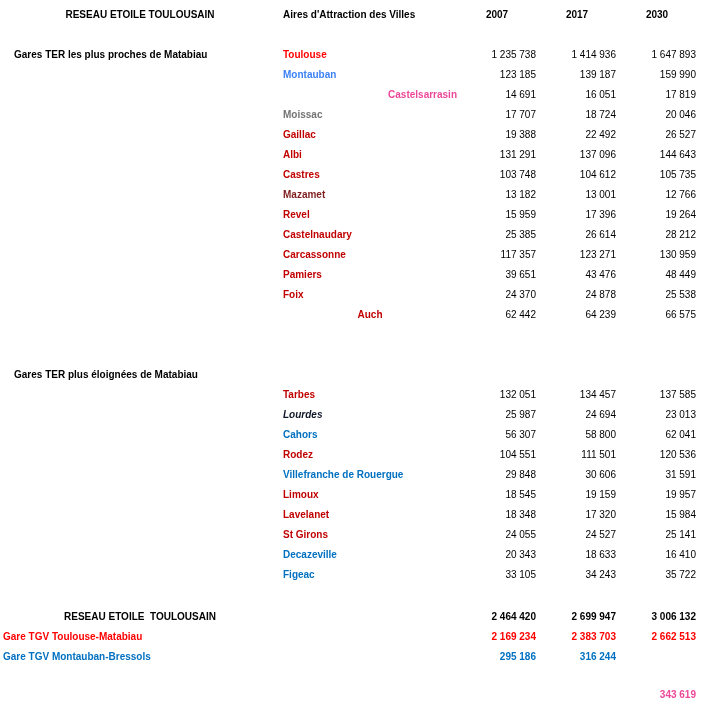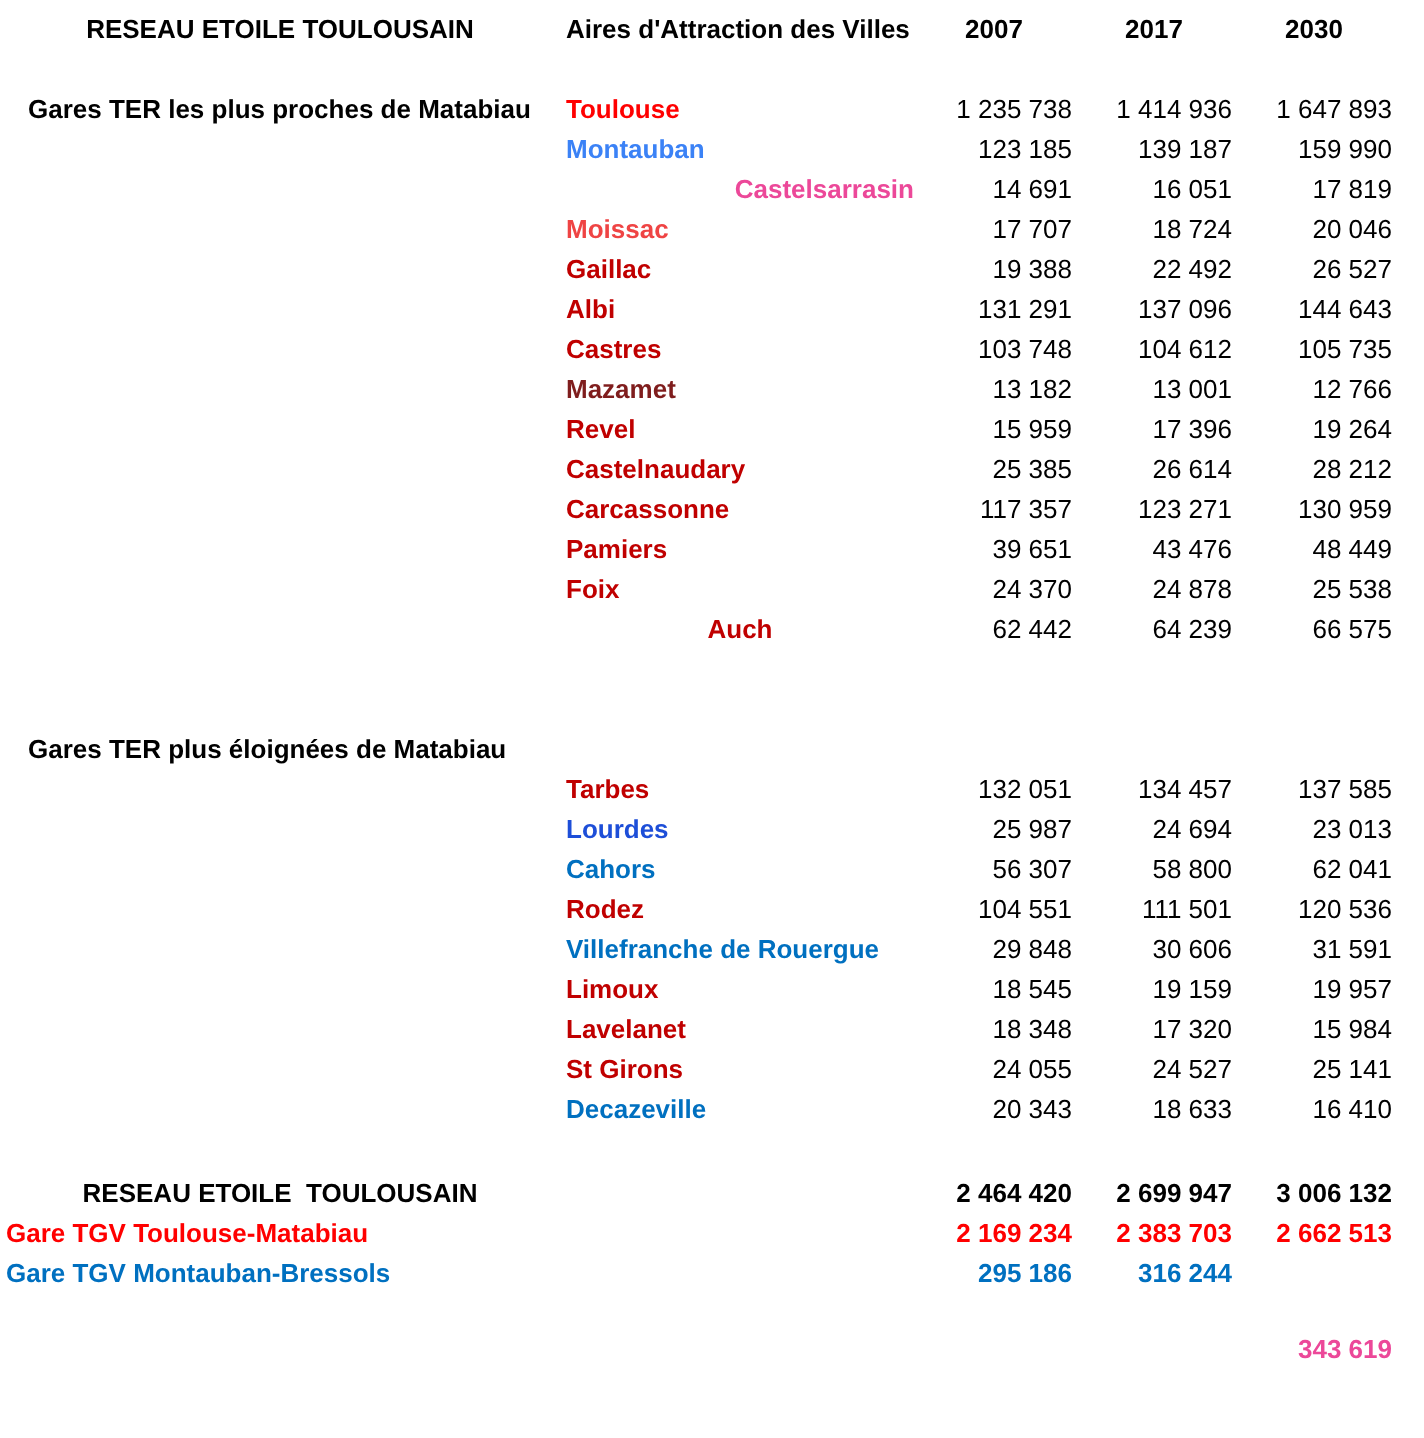--- a/index.html
+++ b/index.html
@@ -1,19 +1,19 @@
 <!DOCTYPE html>
 <html><head>
 <meta charset="utf-8">
 <style>
   html,body{margin:0;padding:0;background:#ffffff;}
   .page{
     width:712px;height:719px;background:#ffffff;box-sizing:border-box;
     padding-top:5px;overflow:hidden;
-    font-family:"Liberation Sans",sans-serif;font-size:13px;color:#000;
+    font-family:"Liberation Sans",sans-serif;font-size:10px;color:#000;
   }
   .row{display:flex;height:20px;line-height:20px;white-space:pre;}
   .c1{width:280px;box-sizing:border-box;padding-left:14px;font-weight:bold;overflow:visible;}
   .c1.center{padding-left:0;text-align:center;}
   .c1.tight{padding-left:3px;}
   .c2{width:177px;box-sizing:border-box;padding-left:3px;font-weight:bold;}
   .cnum{width:80px;box-sizing:border-box;text-align:right;padding-right:1px;}
   .header-row .cnum{text-align:center;font-weight:bold;padding-right:0;}
   .spacer{width:712px;}
   .bold{font-weight:bold;}
@@ -50,21 +50,21 @@
   </div>
       <div class="row">
     <div class="c1"></div>
     <div class="c2" style="color: #ec4899; text-align: right;">Castelsarrasin</div>
     <div class="cnum">14 691</div>
     <div class="cnum">16 051</div>
     <div class="cnum">17 819</div>
   </div>
       <div class="row">
     <div class="c1"></div>
-    <div class="c2" style="color: #ef4444;">Moissac</div>
+    <div class="c2" style="color: #737373;">Moissac</div>
     <div class="cnum">17 707</div>
     <div class="cnum">18 724</div>
     <div class="cnum">20 046</div>
   </div>
       <div class="row">
     <div class="c1"></div>
     <div class="c2" style="color: rgb(192, 0, 0);">Gaillac</div>
     <div class="cnum">19 388</div>
     <div class="cnum">22 492</div>
     <div class="cnum">26 527</div>
@@ -142,21 +142,21 @@
   </div>
       <div class="row">
     <div class="c1"></div>
     <div class="c2" style="color: rgb(192, 0, 0);">Tarbes</div>
     <div class="cnum">132 051</div>
     <div class="cnum">134 457</div>
     <div class="cnum">137 585</div>
   </div>
       <div class="row">
     <div class="c1"></div>
-    <div class="c2" style="color: #1d4ed8;">Lourdes</div>
+    <div class="c2" style="color: #0f172a; font-style: italic;">Lourdes</div>
     <div class="cnum">25 987</div>
     <div class="cnum">24 694</div>
     <div class="cnum">23 013</div>
   </div>
       <div class="row">
     <div class="c1"></div>
     <div class="c2" style="color: rgb(0, 112, 192);">Cahors</div>
     <div class="cnum">56 307</div>
     <div class="cnum">58 800</div>
     <div class="cnum">62 041</div>
@@ -196,20 +196,27 @@
     <div class="cnum">24 527</div>
     <div class="cnum">25 141</div>
   </div>
       <div class="row">
     <div class="c1"></div>
     <div class="c2" style="color: rgb(0, 112, 192);">Decazeville</div>
     <div class="cnum">20 343</div>
     <div class="cnum">18 633</div>
     <div class="cnum">16 410</div>
   </div>
+      <div class="row">
+    <div class="c1"></div>
+    <div class="c2" style="color: rgb(0, 112, 192);">Figeac</div>
+    <div class="cnum">33 105</div>
+    <div class="cnum">34 243</div>
+    <div class="cnum">35 722</div>
+  </div>
       <div class="spacer" style="height: 22px;"></div>
       <div class="row">
     <div class="c1 center" style="color: rgb(0, 0, 0);">RESEAU ETOILE  TOULOUSAIN</div>
     <div class="c2"></div>
     <div class="cnum bold" style="color: rgb(0, 0, 0);">2 464 420</div>
     <div class="cnum bold" style="color: rgb(0, 0, 0);">2 699 947</div>
     <div class="cnum bold" style="color: rgb(0, 0, 0);">3 006 132</div>
   </div>
       <div class="row">
     <div class="c1 tight" style="color: rgb(255, 0, 0);">Gare TGV Toulouse-Matabiau</div>

